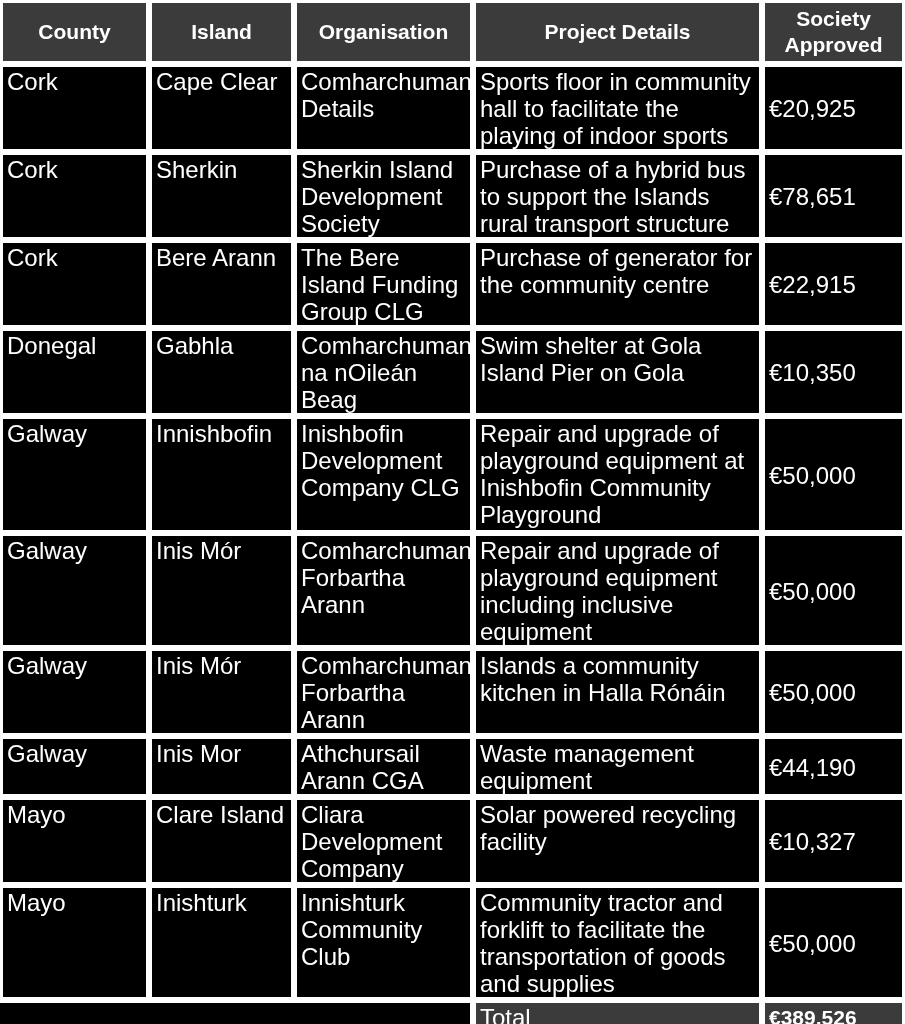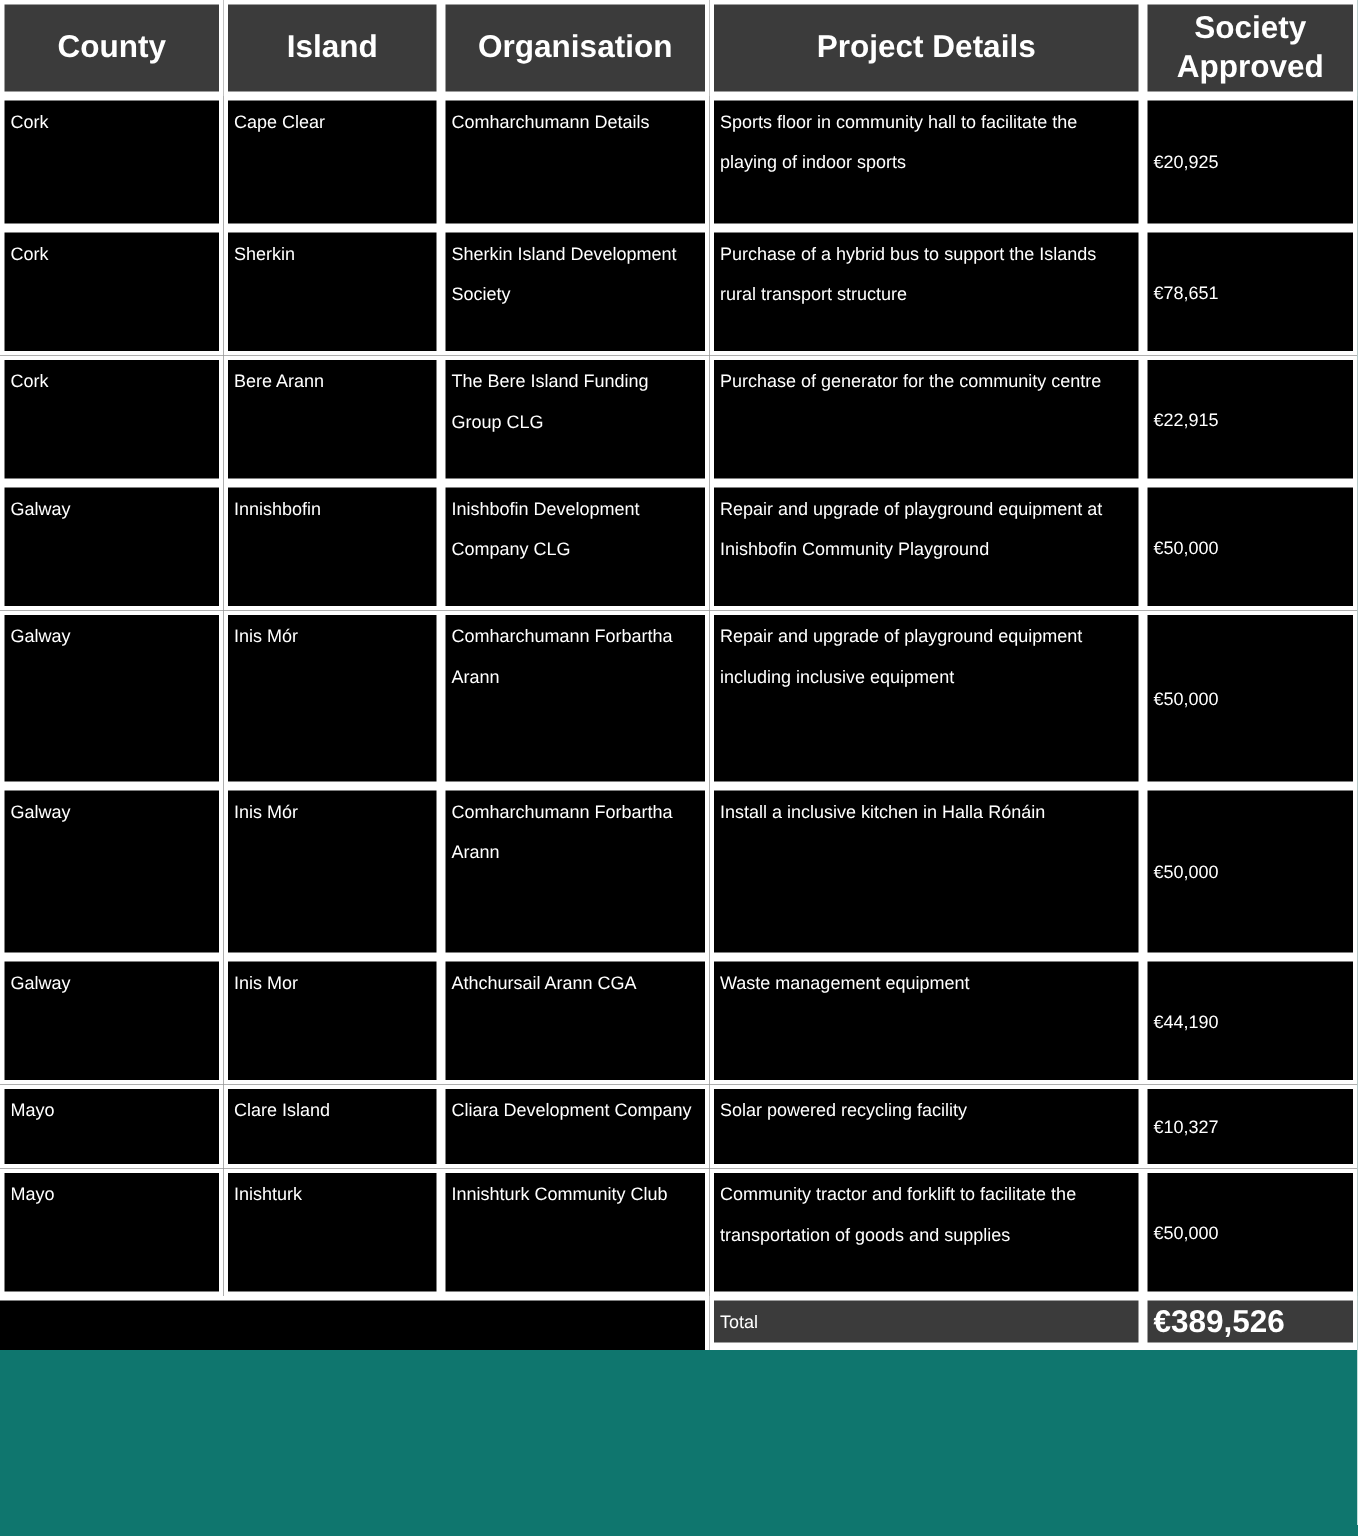--- a/index.html
+++ b/index.html
@@ -32,21 +32,21 @@
     background: #3b3b3b;
     font-size: 21px;
     font-weight: bold;
     text-align: center;
     vertical-align: middle;
     line-height: 26px;
     padding: 0 2px;
   }
   table.funding-table td {
     background: #000000;
-    font-size: 12px;
+    font-size: 24px;
     line-height: 27px;
     text-align: left;
     vertical-align: top;
     padding: 1px 2px 0 4px;
   }
   table.funding-table td.amount {
     vertical-align: middle;
     padding-right: 3px;
   }
   thead tr { height: 64px; }
@@ -119,38 +119,45 @@
         <td class="amount">€78,651</td>
       </tr>
       <tr>
         <td>Cork</td>
         <td>Bere Arann</td>
         <td>The Bere Island Funding Group CLG</td>
         <td>Purchase of generator for the community centre</td>
         <td class="amount">€22,915</td>
       </tr>
       <tr>
+        <td>Donegal</td>
+        <td>Gabhla</td>
+        <td>Comharchumann na nOileán Beag</td>
+        <td>Swim shelter at Gola Island Pier on Gola</td>
+        <td class="amount">€10,350</td>
+      </tr>
+      <tr>
         <td>Galway</td>
         <td>Innishbofin</td>
         <td>Inishbofin Development Company CLG</td>
         <td>Repair and upgrade of playground equipment at Inishbofin Community Playground</td>
         <td class="amount">€50,000</td>
       </tr>
       <tr>
         <td>Galway</td>
         <td>Inis Mór</td>
         <td>Comharchumann Forbartha Arann</td>
         <td>Repair and upgrade of playground equipment including inclusive equipment</td>
         <td class="amount">€50,000</td>
       </tr>
       <tr>
         <td>Galway</td>
         <td>Inis Mór</td>
         <td>Comharchumann Forbartha Arann</td>
-        <td>Install a inclusive kitchen in Halla Rónáin</td>
+        <td>Islands a community kitchen in Halla Rónáin</td>
         <td class="amount">€50,000</td>
       </tr>
       <tr>
         <td>Galway</td>
         <td>Inis Mor</td>
         <td>Athchursail Arann CGA</td>
         <td>Waste management equipment</td>
         <td class="amount">€44,190</td>
       </tr>
       <tr>

